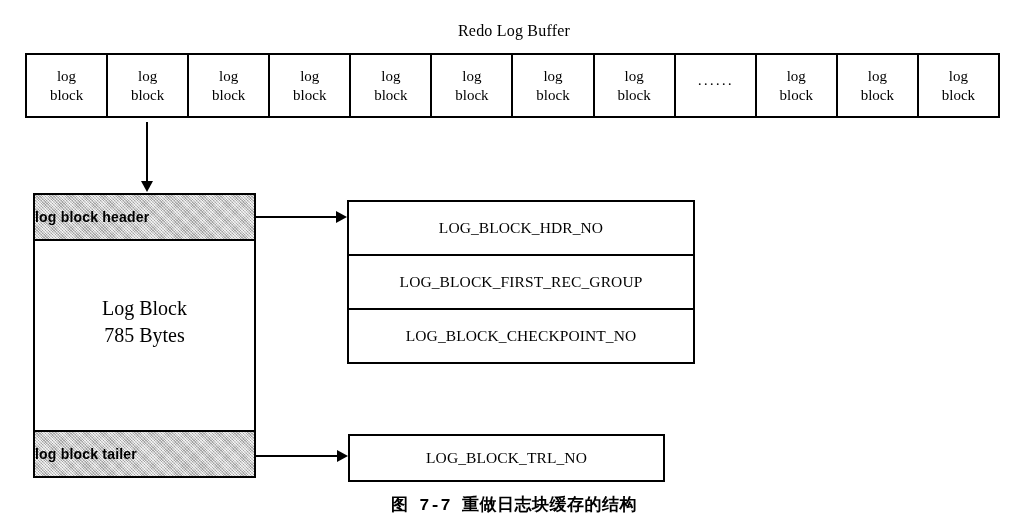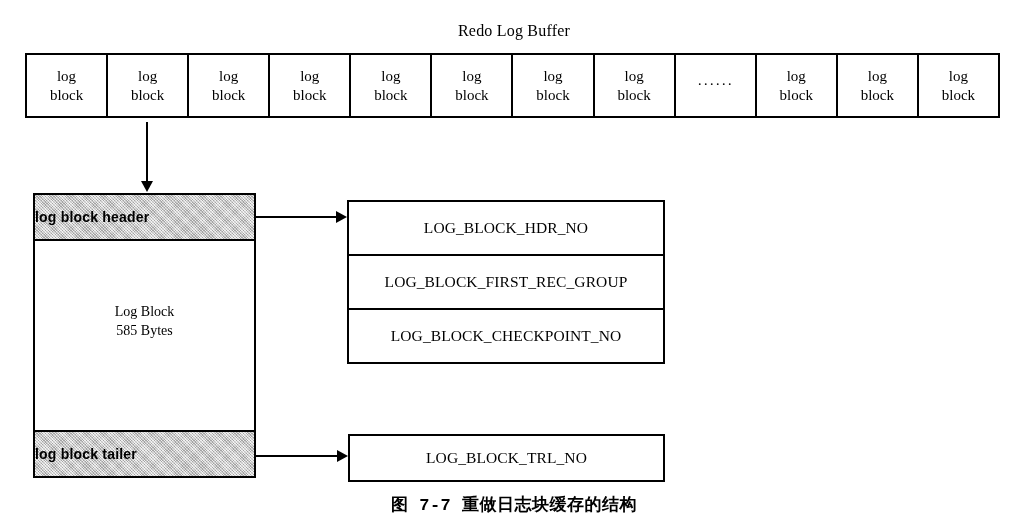--- a/index.html
+++ b/index.html
@@ -119,36 +119,36 @@
   }
   .band.header { border-bottom: 2px solid #000; }
   .band.tailer { border-top: 2px solid #000; margin-top: 28px; }
   .block-body {
     flex: 1 1 auto;
     background: #fff;
     display: flex;
     flex-direction: column;
     align-items: center;
     justify-content: center;
-    font-size: 14px;
+    font-size: 20px;
     line-height: 1.35;
     text-align: center;
   }
 
   
   .field-box {
     position: absolute;
     box-sizing: border-box;
     border: 2px solid #000;
     background: #fff;
   }
   .hdr-fields {
     left: 347px;
     top: 200px;
-    width: 318px;
+    width: 348px;
     height: 164px;
     display: flex;
     flex-direction: column;
   }
   .field-row {
     flex: 1 1 0;
     border-bottom: 2px solid #000;
     display: flex;
     align-items: center;
     justify-content: center;
@@ -244,21 +244,21 @@
 
   <div class="v-line" style="left:146px; top:122px; height:60px;"></div>
   <div class="arrow-down" style="left:141px; top:181px;"></div>
 
   <div class="log-block">
     <div class="band header">
       <span>log block header</span>
     </div>
     <div class="block-body">
       <span>Log Block</span>
-      <span>585 Bytes</span>
+      <span>785 Bytes</span>
     </div>
     <div class="band tailer">
       <span>log block tailer</span>
     </div>
   </div>
 
   <div class="h-line" style="left:256px; top:216px; width:82px;"></div>
   <div class="arrow-right" style="left:336px; top:211px;"></div>
 
   <div class="field-box hdr-fields">

